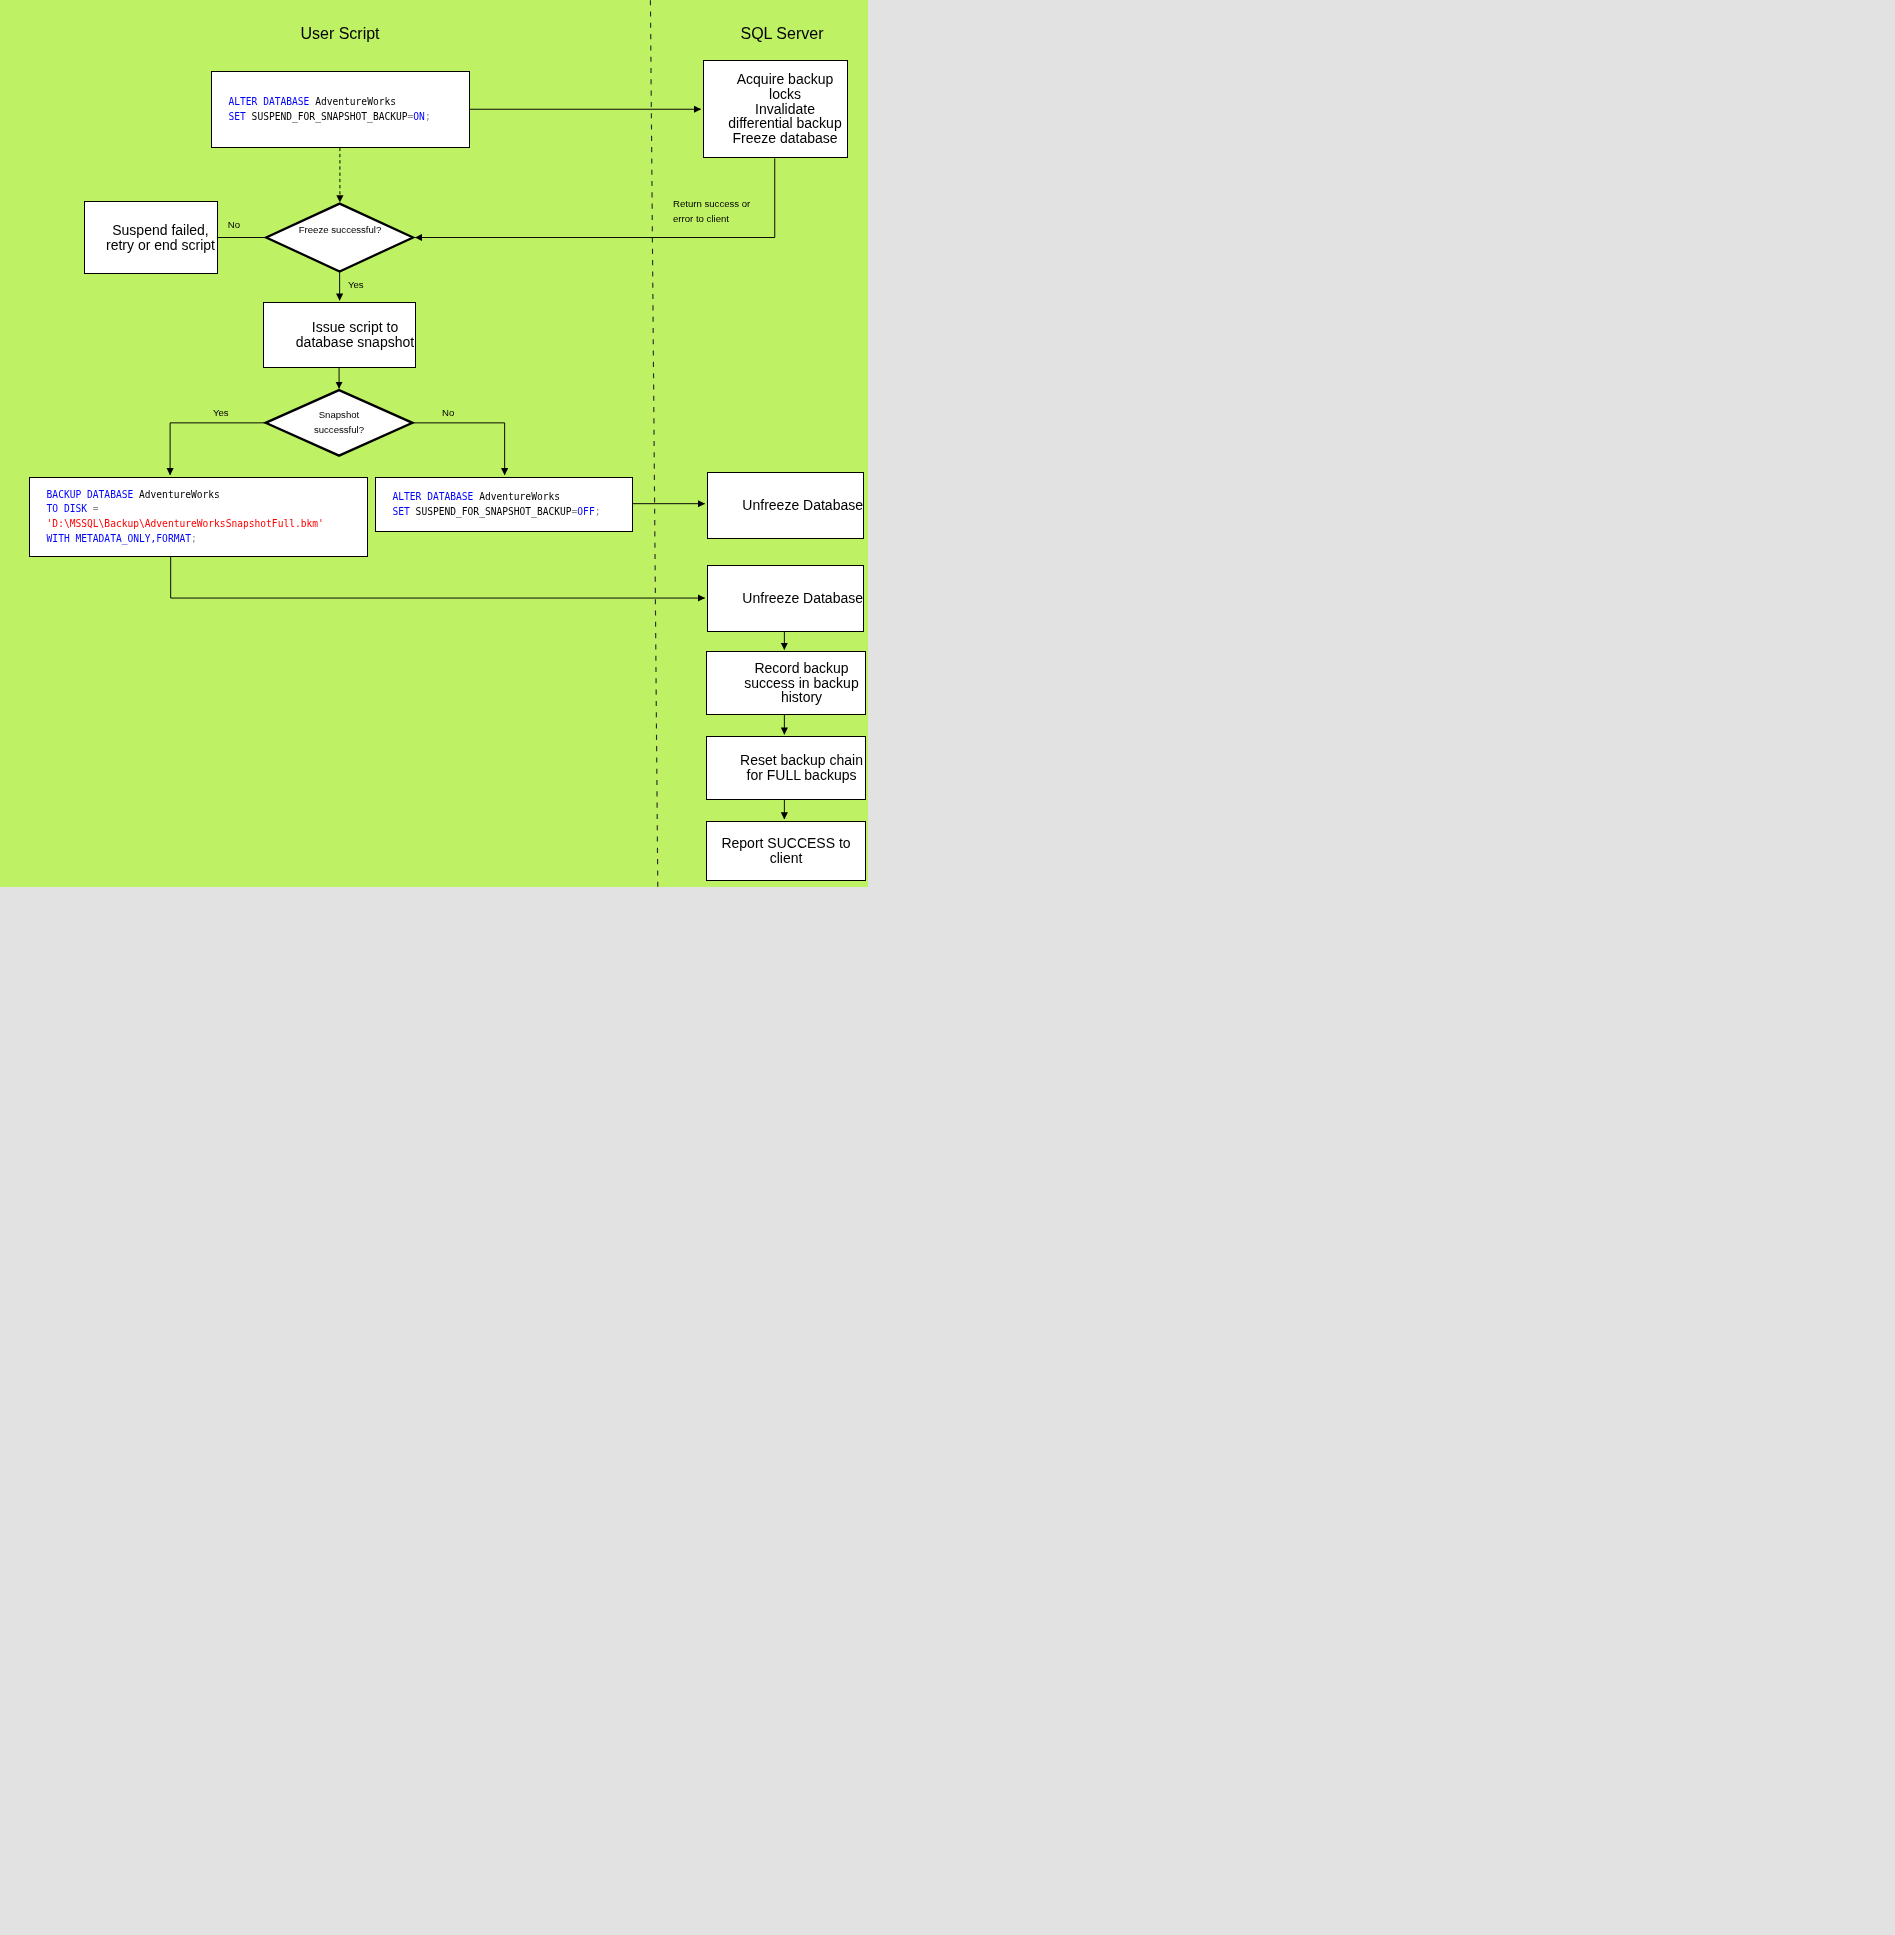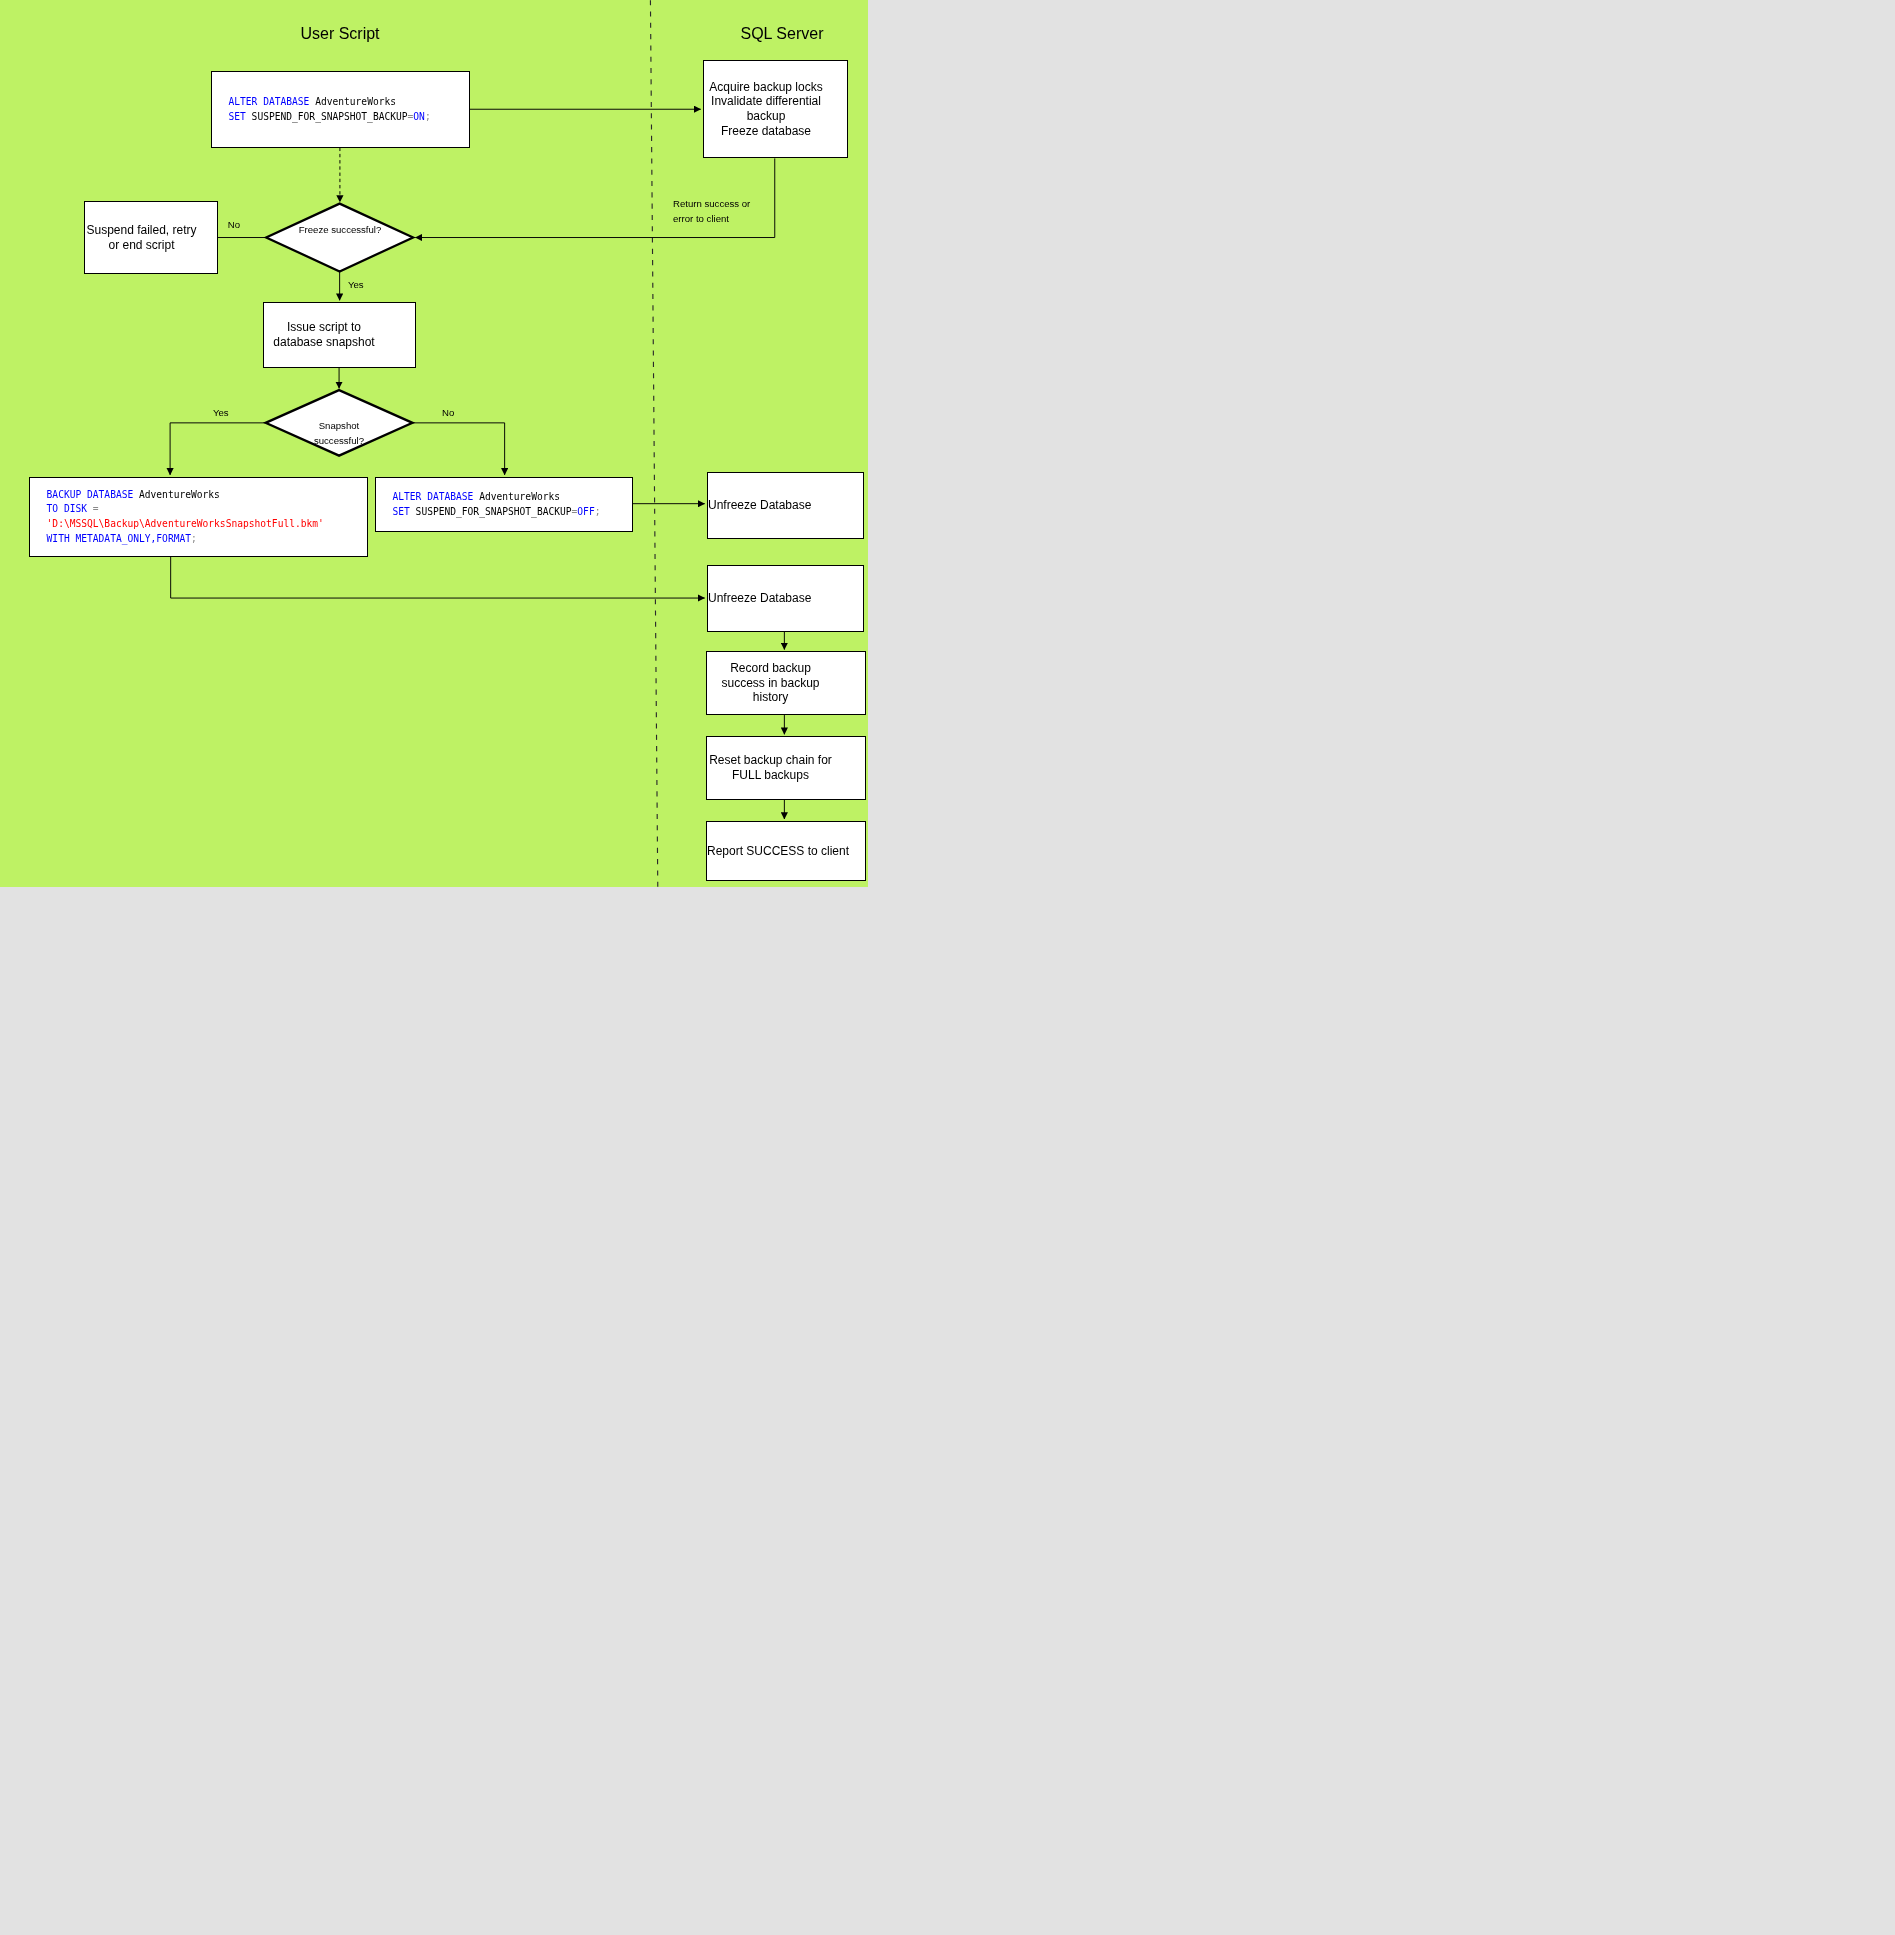--- a/index.html
+++ b/index.html
@@ -19,23 +19,23 @@
     position:absolute;
     left:0;top:0;width:100%;height:100%;
   }
   .box{
     position:absolute;
     box-sizing:border-box;
     background:#ffffff;
     border:1.7px solid #000;
     display:flex;
     align-items:center;
-    justify-content:flex-start;
+    justify-content:flex-end;
     text-align:center;
-    font-size:12px;
+    font-size:14px;
     line-height:14.7px;
   }
   .code{
     justify-content:flex-start;
     text-align:left;
     font-family:"DejaVu Sans Mono", monospace;
     font-size:9.6px;
     line-height:14.7px;
     padding-left:8px;
   }
@@ -130,21 +130,21 @@
   <div class="box" style="left:84px;top:201px;width:134px;height:73px;">
     <div style="width:113px;">Suspend failed, retry or end script</div>
   </div>
 
   <div class="diamond-label" style="left:295px;top:223px;">Freeze successful?</div>
 
   <div class="box" style="left:263px;top:302px;width:153px;height:66px;">
     <div style="width:120px;">Issue script to database snapshot</div>
   </div>
 
-  <div class="diamond-label" style="left:294px;top:408px;margin-top:11px;">Snapshot successful?</div>
+  <div class="diamond-label" style="left:294px;top:408px;">Snapshot successful?</div>
 
   <div class="box code" style="left:1.1px;top:477px;width:339px;height:80px;margin-left:28px;">
     <div class="code-inner">
       <div class="code-line"><span class="kw">BACKUP DATABASE</span><span class="id"> AdventureWorks</span></div>
       <div class="code-line"><span class="kw">TO DISK</span><span class="op"> =</span></div>
       <div class="code-line"><span class="str">'D:\MSSQL\Backup\AdventureWorksSnapshotFull.bkm'</span></div>
       <div class="code-line"><span class="kw">WITH METADATA_ONLY,FORMAT</span><span class="op">;</span></div>
     </div>
   </div>
 

